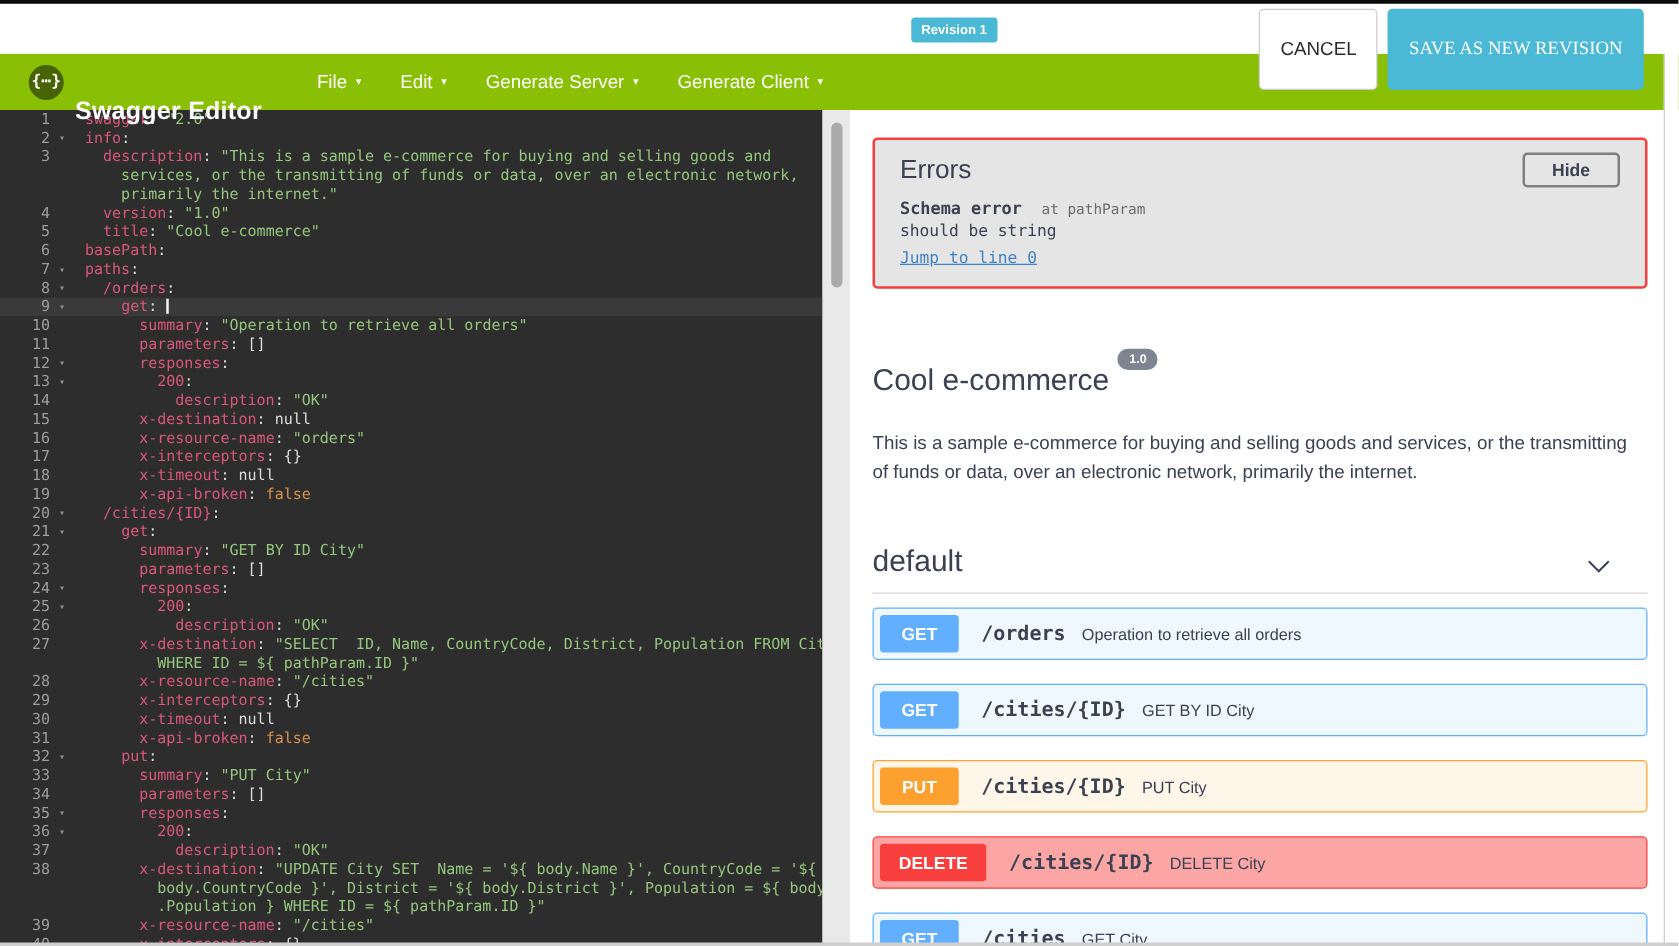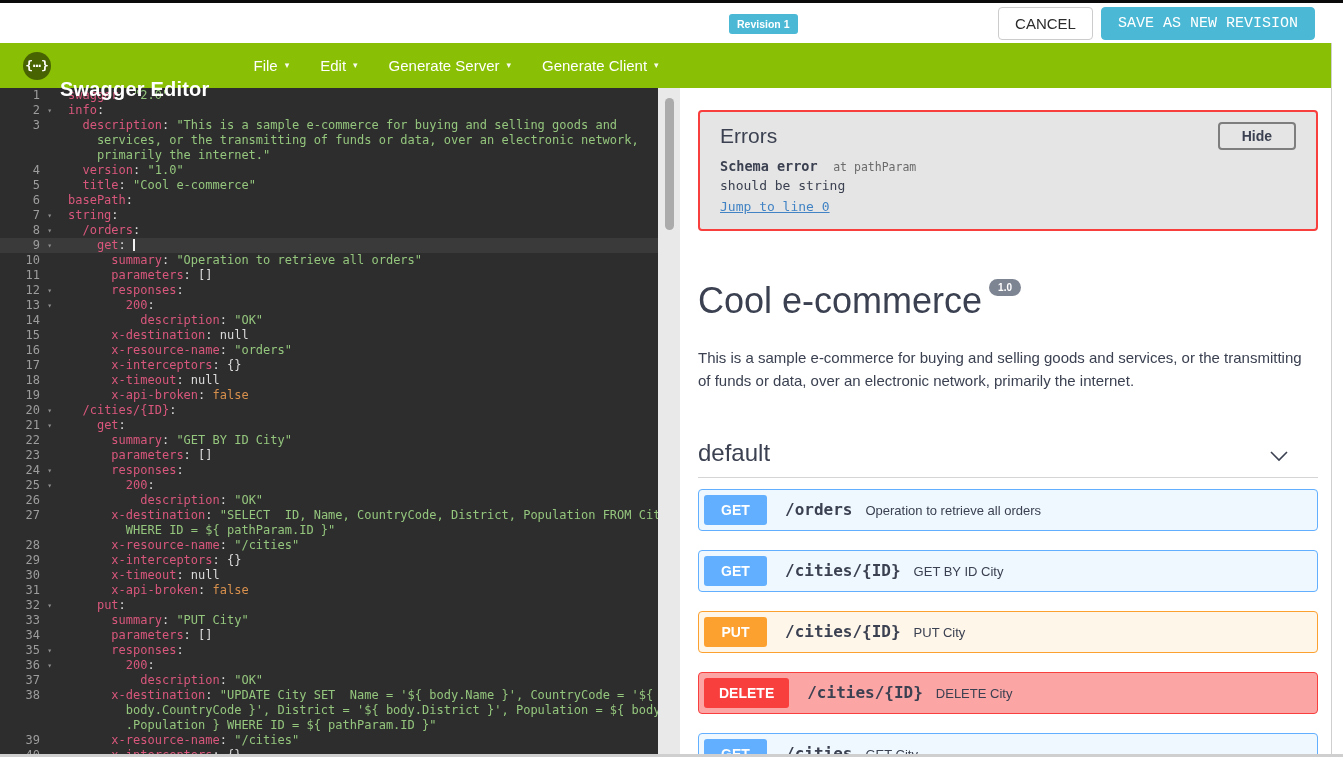--- a/index.html
+++ b/index.html
@@ -12,21 +12,21 @@
   .win-edge-bottom { position:absolute; bottom:0; left:0; right:0; height:3px; background:#cfcfcf; z-index:30; }
 
   
   .topbar { position:absolute; top:3px; left:0; right:0; height:40px; background:#fff; z-index:10; }
   .revision-badge { position:absolute; left:729px; top:11px; background:#4bb9d5; color:#fff;
     font-size:10.5px; font-weight:bold; padding:4px 8px; border-radius:3px; }
   .topbar-actions { position:absolute; right:28px; top:4px; display:flex; gap:8px; }
   .btn-cancel { background:#fff; border:1px solid #ccc; border-radius:4px; color:#2b2b2b;
     font-size:15px; padding:7px 16px; font-family:"Liberation Sans",sans-serif; cursor:pointer; }
   .btn-save { background:#4bb9d5; border:1px solid #4bb9d5; border-radius:4px; color:#fff;
-    font-size:15px; padding:7px 16px; font-family:Liberation Mono, monospace; cursor:pointer; }
+    font-size:15px; padding:23px 16px; font-family:Liberation Serif, serif; cursor:pointer; }
 
   
   .header { position:absolute; top:43px; left:0; right:0; height:45px; background:#89bf04;
     display:flex; align-items:center; padding-left:23px; z-index:5; }
   .logo-circle { width:28px; height:28px; border-radius:50%; background:rgba(0,0,0,0.48);
     color:#fff; display:flex; align-items:center; justify-content:center;
     font-family:"DejaVu Sans Mono",monospace; font-size:13px; font-weight:bold; flex:none; }
   .brand-title { color:#fff; font-size:20px; font-weight:bold; margin-left:9px; letter-spacing:.2px;margin-top:48px; }
   .menu-list { display:flex; margin-left:44px; gap:31px; }
   .menu-item { color:#fff; font-size:15px; display:flex; align-items:flex-start; cursor:pointer; }
@@ -63,21 +63,21 @@
   .btn-hide { background:transparent; border:2px solid #7e7e7e; border-radius:4px; color:#3b4151;
     font-weight:bold; font-size:14px; padding:4px 22px; font-family:"Liberation Sans",sans-serif; cursor:pointer; }
   .err-line1 { margin-top:6px; font-family:"DejaVu Sans Mono",monospace; }
   .err-type { font-weight:bold; font-size:13.5px; color:#3b4151; }
   .err-loc { font-size:11.5px; color:#6b6b6b; margin-left:6px; }
   .err-msg { font-family:"DejaVu Sans Mono",monospace; font-size:13px; color:#3b4151; margin-top:3px; }
   .err-jump { display:inline-block; font-family:"DejaVu Sans Mono",monospace; font-size:13px;
     color:#4183c4; text-decoration:underline; margin-top:6px; cursor:pointer; }
 
   .api-title-row { margin-top:48px; }
-  .api-title { font-size:36px; color:#3b4151; display:inline; font-weight:400; }
+  .api-title { font-size:24px; color:#3b4151; display:inline; font-weight:400; }
   .version-badge { display:inline-block; background:#7d8492; color:#fff; font-size:10px; font-weight:bold;
     padding:3px 9px; border-radius:10px; vertical-align:22px; margin-left:7px; }
   .api-desc { margin-top:24px; font-size:15px; color:#3b4151; line-height:1.55; max-width:606px; }
 
   .section-header { margin-top:46px; display:flex; justify-content:space-between; align-items:flex-end;
     padding-bottom:10px; border-bottom:1px solid #d5d5d5; margin-right:2px; cursor:pointer; }
   .section-title { font-size:24px; color:#3b4151; font-weight:400; }
   .chevron-svg { margin-right:28px; }
 
   .operations-list { margin-top:11px; }
@@ -138,21 +138,21 @@
       <div class="code-surface">
         <div>
             <div class="code-row"><div class="gutter">1</div><div class="code"><span class="tok-key">swagger</span><span class="tok-plain">: </span><span class="tok-str">"2.0"</span></div></div>
             <div class="code-row"><div class="gutter">2<span class="fold">▾</span></div><div class="code"><span class="tok-key">info</span><span class="tok-plain">:</span></div></div>
             <div class="code-row"><div class="gutter">3</div><div class="code"><span class="tok-plain">  </span><span class="tok-key">description</span><span class="tok-plain">: </span><span class="tok-str">"This is a sample e-commerce for buying and selling goods and</span></div></div>
             <div class="code-row"><div class="gutter"></div><div class="code"><span class="tok-str">    services, or the transmitting of funds or data, over an electronic network,</span></div></div>
             <div class="code-row"><div class="gutter"></div><div class="code"><span class="tok-str">    primarily the internet."</span></div></div>
             <div class="code-row"><div class="gutter">4</div><div class="code"><span class="tok-plain">  </span><span class="tok-key">version</span><span class="tok-plain">: </span><span class="tok-str">"1.0"</span></div></div>
             <div class="code-row"><div class="gutter">5</div><div class="code"><span class="tok-plain">  </span><span class="tok-key">title</span><span class="tok-plain">: </span><span class="tok-str">"Cool e-commerce"</span></div></div>
             <div class="code-row"><div class="gutter">6</div><div class="code"><span class="tok-key">basePath</span><span class="tok-plain">:</span></div></div>
-            <div class="code-row"><div class="gutter">7<span class="fold">▾</span></div><div class="code"><span class="tok-key">string</span><span class="tok-plain">:</span></div></div>
+            <div class="code-row"><div class="gutter">7<span class="fold">▾</span></div><div class="code"><span class="tok-key">paths</span><span class="tok-plain">:</span></div></div>
             <div class="code-row"><div class="gutter">8<span class="fold">▾</span></div><div class="code"><span class="tok-plain">  </span><span class="tok-key">/orders</span><span class="tok-plain">:</span></div></div>
             <div class="code-row active"><div class="gutter">9<span class="fold">▾</span></div><div class="code"><span class="tok-plain">    </span><span class="tok-key">get</span><span class="tok-plain">: </span><span class="cursor"></span></div></div>
             <div class="code-row"><div class="gutter">10</div><div class="code"><span class="tok-plain">      </span><span class="tok-key">summary</span><span class="tok-plain">: </span><span class="tok-str">"Operation to retrieve all orders"</span></div></div>
             <div class="code-row"><div class="gutter">11</div><div class="code"><span class="tok-plain">      </span><span class="tok-key">parameters</span><span class="tok-plain">: []</span></div></div>
             <div class="code-row"><div class="gutter">12<span class="fold">▾</span></div><div class="code"><span class="tok-plain">      </span><span class="tok-key">responses</span><span class="tok-plain">:</span></div></div>
             <div class="code-row"><div class="gutter">13<span class="fold">▾</span></div><div class="code"><span class="tok-plain">        </span><span class="tok-key">200</span><span class="tok-plain">:</span></div></div>
             <div class="code-row"><div class="gutter">14</div><div class="code"><span class="tok-plain">          </span><span class="tok-key">description</span><span class="tok-plain">: </span><span class="tok-str">"OK"</span></div></div>
             <div class="code-row"><div class="gutter">15</div><div class="code"><span class="tok-plain">      </span><span class="tok-key">x-destination</span><span class="tok-plain">: null</span></div></div>
             <div class="code-row"><div class="gutter">16</div><div class="code"><span class="tok-plain">      </span><span class="tok-key">x-resource-name</span><span class="tok-plain">: </span><span class="tok-str">"orders"</span></div></div>
             <div class="code-row"><div class="gutter">17</div><div class="code"><span class="tok-plain">      </span><span class="tok-key">x-interceptors</span><span class="tok-plain">: {}</span></div></div>

